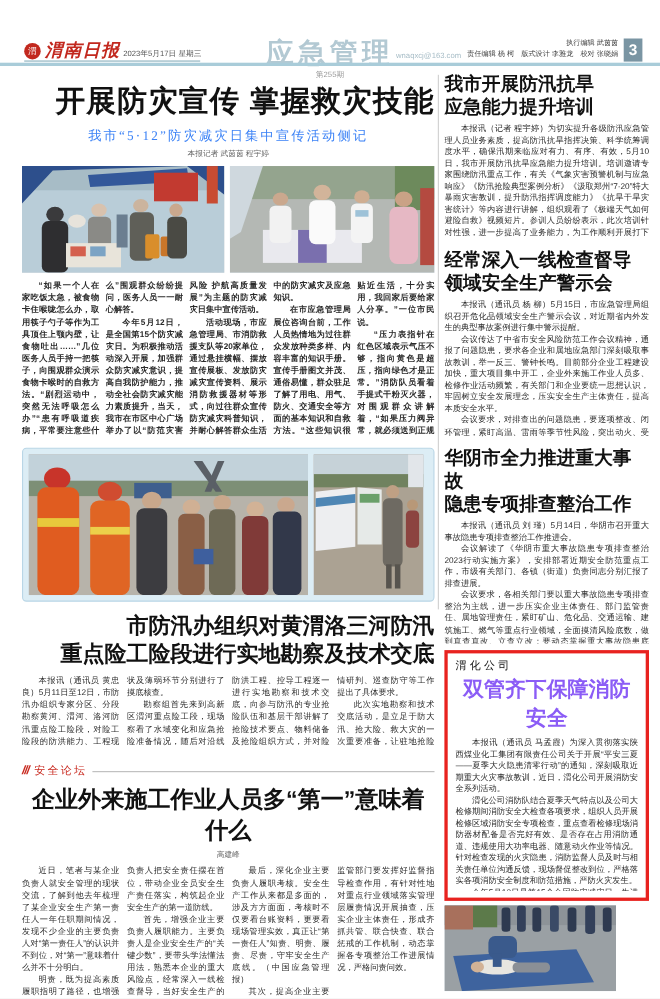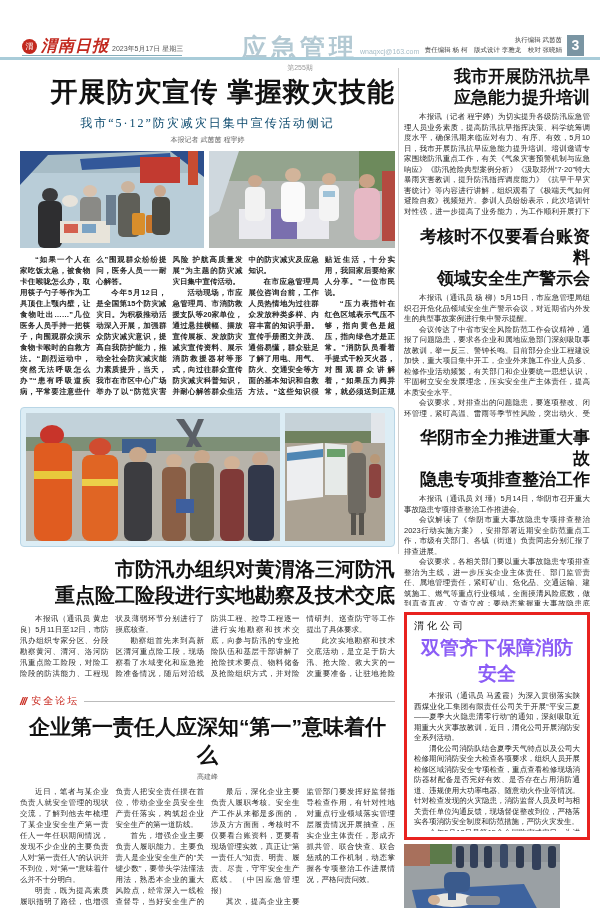--- a/index.html
+++ b/index.html
@@ -19,42 +19,42 @@
   .hdr-email { position:absolute; left:360px; top:48px; font-size:7px; color:#a6bcc6; }
   .hdr-issue { position:absolute; left:0; top:63px; width:600px; text-align:center; font-size:7px; color:#9a9a9a; }
   .hdr-credits { position:absolute; right:38px; top:35px; text-align:right; font-size:6.5px; color:#444; line-height:10px; }
   .hdr-pageno { position:absolute; right:16px; top:35px; width:17px; height:21px; background:#7a95a3; color:#fff; font-size:14px; font-weight:bold; text-align:center; line-height:21px; }
   .hdr-rule { position:absolute; left:0; top:57px; width:600px; height:3px; background:#a9ccd9; }
   .hdr-rule2 { position:absolute; left:22px; top:55px; width:160px; height:1px; background:#88aebc; }
   .col-divider { position:absolute; left:398px; top:68px; width:1px; height:486px; background:#cfcfcf; }
   
   #left-col { position:absolute; left:20px; top:70px; width:375px; }
   .feat-headline { text-align:right; font-size:27px; font-weight:900; letter-spacing:1px; color:#111; margin-top:4px; }
-  .feat-subtitle { text-align:center; font-size:12px; font-family:"Liberation Serif","DejaVu Serif",serif; letter-spacing:2px; color:#0c4a6e; margin-top:5px; }
+  .feat-subtitle { text-align:center; font-size:12px; font-family:"Liberation Serif","DejaVu Serif",serif; letter-spacing:2px; color:#3b82f6; margin-top:5px; }
   .feat-byline { text-align:center; font-size:7px; color:#666; margin-top:3px; }
   .photo-row { display:flex; gap:5px; margin-top:6px; }
   .photo { overflow:hidden; background:#cfd8dd; }
   .photo svg { display:block; }
   .feat-body { margin-top:6px; height:148px; overflow:hidden; column-count:5; column-gap:6px; font-size:7.5px; line-height:11px; text-align:justify;font-weight:bold; }
   .para { margin:0; text-indent:2em; }
   .photo-panel { margin-top:5px; background:#dcedf5; border:1px solid #b9d6e6; border-radius:4px; padding:5px; display:flex; gap:5px; height:140px; }
   .flood-headline { text-align:right; font-weight:900; font-size:20px; line-height:26px; color:#111; margin-top:9px; }
   .flood-body { margin-top:5px; height:76px; overflow:hidden; column-count:4; column-gap:7px; font-size:7.5px; line-height:11px; text-align:justify; }
   
   #forum { position:absolute; left:20px; top:694px; width:375px; }
   .forum-labelrow { display:flex; align-items:center; gap:5px; }
   .forum-slashes { color:#c8281e; font-weight:900; font-style:italic; font-size:11px; letter-spacing:-1px; }
   .forum-label { color:#c8281e; font-weight:normal; font-size:10px; letter-spacing:2px;text-align:right; }
   .forum-rule { flex:1; height:1px; background:#bbb; }
   .forum-headline { text-align:center; font-size:21px; font-weight:900; color:#111; margin-top:5px; }
   .forum-byline { text-align:center; font-size:7px; color:#666; margin-top:3px; }
   .forum-body { margin-top:4px; height:142px; overflow:hidden; column-count:4; column-gap:7px; font-size:7.5px; line-height:11px; text-align:justify; }
   
   #right-col { position:absolute; left:404px; top:66px; width:186px; }
-  .r-headline { text-align:right; font-weight:900; font-size:17px; line-height:21px; color:#111; }
+  .r-headline { text-align:left; font-weight:900; font-size:17px; line-height:21px; color:#111; }
   .r-body { font-size:7.5px; line-height:10.5px; text-align:justify; overflow:hidden; margin-top:4px; }
   .r-art1 .r-body { height:104px; }
   .r-art2 { margin-top:10px; }
   .r-art2 .r-body { height:126px; }
   .r-art3 { margin-top:8px; }
   .r-art3 .r-body { height:112px; }
   .red-box { margin-top:6px; border:3px solid #e8221f; padding:4px 7px 6px 7px; }
   .box-kicker { font-size:10px; font-weight:normal; font-family:"Liberation Serif","DejaVu Serif",serif; letter-spacing:3px; color:#111; }
   .box-headline { text-align:center; font-size:19px; font-weight:900; color:#8b5cf6; margin-top:2px; }
   .box-body { margin-top:4px; height:140px; overflow:hidden; font-size:7.5px; line-height:10.5px; text-align:justify; }
@@ -201,21 +201,21 @@
         <p class="para">此次实地勘察和技术交底活动，是立足于防大汛、抢大险、救大灾的一次重要准备，让驻地抢险队和有关检测队伍掌握了河道防汛工作的第一手资料，明确了防守重点，为主汛期做好防汛抢险救援工作提供了有力支撑，为形成防汛合力、夺取防汛工作全面胜利打下了坚实基础。</p>
       </div>
   </div>
 
   <div id="forum">
     <div class="forum-labelrow">
       <span class="forum-slashes">///</span>
       <span class="forum-label">安全论坛</span>
       <span class="forum-rule"></span>
     </div>
-    <div class="forum-headline">企业第一责任人应深知“第一”意味着什么</div>
+    <div class="forum-headline">企业外来施工作业人员多“第一”意味着什么</div>
     <div class="forum-byline">高建峰</div>
     <div class="forum-body">
         <p class="para">近日，笔者与某企业负责人就安全管理的现状交流，了解到他去年梳理了某企业安全生产第一责任人一年任职期间情况，发现不少企业的主要负责人对“第一责任人”的认识并不到位，对“第一”意味着什么并不十分明白。</p>
         <p class="para">明责，既为提高素质履职指明了路径，也增强了约束力，督促企业主要负责人把安全责任摆在首位，带动企业全员安全生产责任落实，构筑起企业安全生产的第一道防线。</p>
         <p class="para">首先，增强企业主要负责人履职能力。主要负责人是企业安全生产的“关键少数”，要带头学法懂法用法，熟悉本企业的重大风险点，经常深入一线检查督导，当好安全生产的明白人。</p>
         <p class="para">最后，深化企业主要负责人履职考核。安全生产工作从来都是多面的，涉及方方面面，考核时不仅要看台账资料，更要看现场管理实效，真正让“第一责任人”知责、明责、履责、尽责，守牢安全生产底线。（中国应急管理报）</p>
         <p class="para">其次，提高企业主要负责人履职透明度。地方监管部门要发挥好监督指导检查作用，有针对性地对重点行业领域落实管理层履责情况开展抽查，压实企业主体责任，形成齐抓共管、联合快查、联合惩戒的工作机制，动态掌握各专项整治工作进展情况，严格问责问效。</p>
       </div>
   </div>
 
@@ -226,21 +226,21 @@
         <div>我市开展防汛抗旱</div>
         <div>应急能力提升培训</div>
       </div>
       <div class="r-body">
           <p class="para">本报讯（记者 程宇婷）为切实提升各级防汛应急管理人员业务素质，提高防汛抗旱指挥决策、科学统筹调度水平，确保汛期来临应对有力、有序、有效，5月10日，我市开展防汛抗旱应急能力提升培训。培训邀请专家围绕防汛重点工作，有关《气象灾害预警机制与应急响应》《防汛抢险典型案例分析》《汲取郑州“7·20”特大暴雨灾害教训，提升防汛指挥调度能力》《抗旱干旱灾害统计》等内容进行讲解，组织观看了《极端天气如何避险自救》视频短片。参训人员纷纷表示，此次培训针对性强，进一步提高了业务能力，为工作顺利开展打下坚实基础。</p>
         </div>
     </div>
 
     <div class="r-art2">
       <div class="r-headline">
-        <div>考核时不仅要看台账资料</div>
+        <div>经常深入一线检查督导</div>
         <div>领域安全生产警示会</div>
       </div>
       <div class="r-body">
           <p class="para">本报讯（通讯员 杨 柳）5月15日，市应急管理局组织召开危化品领域安全生产警示会议，对近期省内外发生的典型事故案例进行集中警示提醒。</p>
           <p class="para">会议传达了中省市安全风险防范工作会议精神，通报了问题隐患，要求各企业和属地应急部门深刻吸取事故教训，举一反三、警钟长鸣。目前部分企业工程建设加快，重大项目集中开工，企业外来施工作业人员多、检修作业活动频繁，有关部门和企业要统一思想认识，牢固树立安全发展理念，压实安全生产主体责任，提高本质安全水平。</p>
           <p class="para">会议要求，对排查出的问题隐患，要逐项整改、闭环管理，紧盯高温、雷雨等季节性风险，突出动火、受限空间等特殊作业环节管控；要深入开展“想不到”“管不到”问题大起底，坚决防范遏制危化品领域各类生产安全事故发生；要以最大力度推动专项检查整治行动有力有序开展，深入开展危化企业2023年第一次安全专项督导工作，采取以查促改，坚决守牢安全底线。</p>
         </div>
     </div>
 
     <div class="r-art3">

